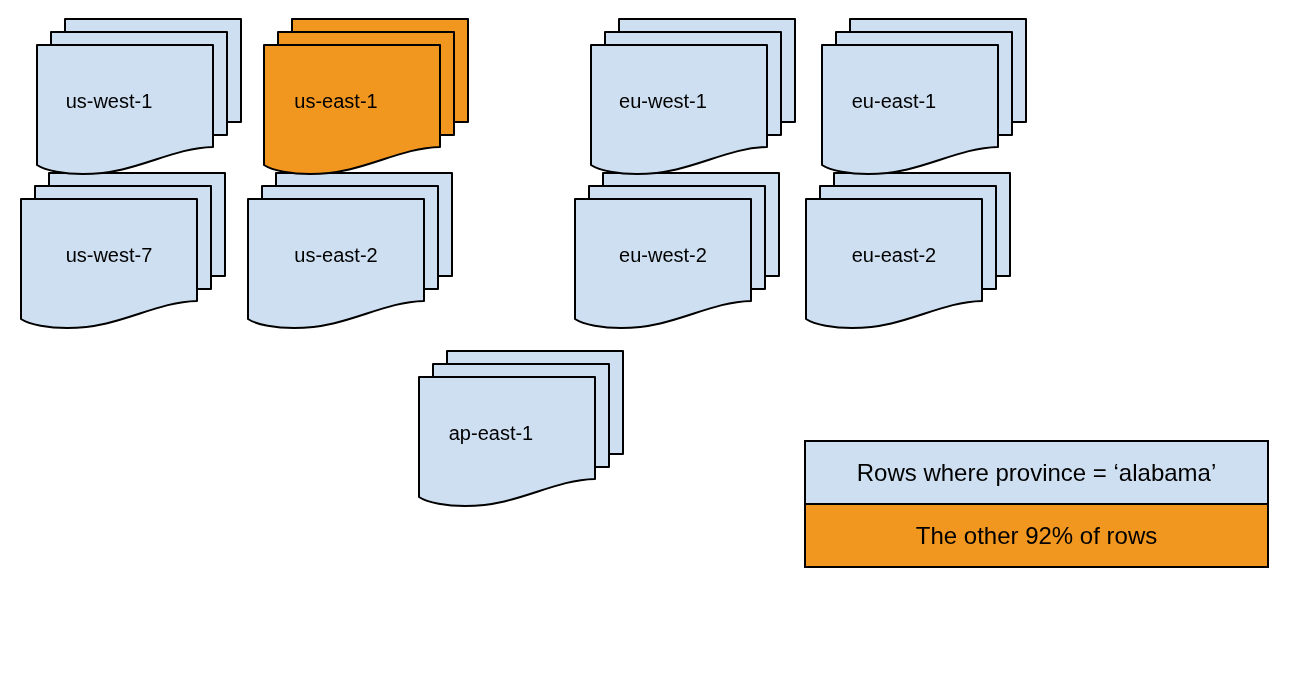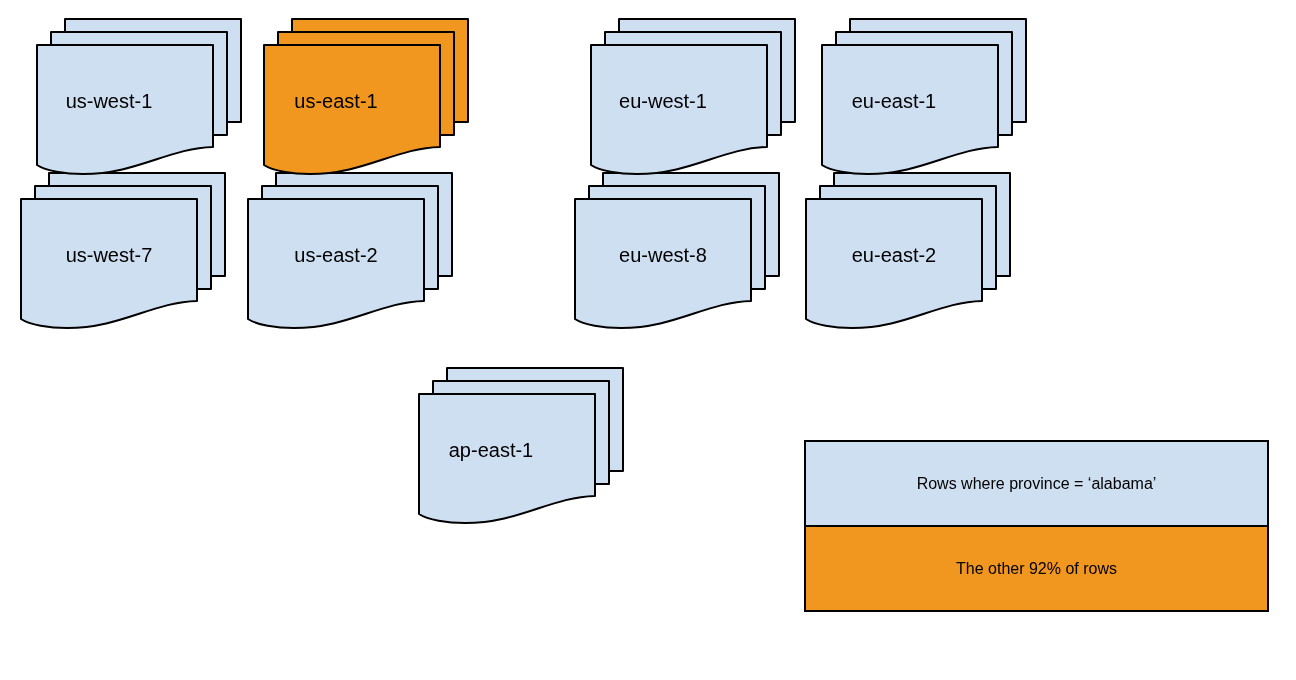--- a/index.html
+++ b/index.html
@@ -42,25 +42,25 @@
   }
   .legend {
     position: absolute;
     left: 804px;
     top: 440px;
     width: 461px;
     border: 2px solid var(--stroke);
     z-index: 3;
   }
   .legend-row {
-    height: 83px;
+    height: 61px;
     display: flex;
     align-items: center;
     justify-content: center;
-    font-size: 16px;
+    font-size: 24px;
     color: var(--text);
   }
   .legend-row + .legend-row { border-top: 2px solid var(--stroke); }
   .legend-row.blue   { background: var(--region-fill); }
   .legend-row.orange { background: var(--highlight-fill); }
 </style>
 </head>
 <body>
 
 <svg width="0" height="0" style="position:absolute" aria-hidden="true">
@@ -114,31 +114,31 @@
     <svg class="stack-svg" width="207" height="158" viewBox="0 0 207 158">
         <use href="#docstack"></use>
       </svg>
     <div class="stack-label">us-east-2</div>
   </div>
 
   <div class="stack blue z1" style="left:574px; top:172px;">
     <svg class="stack-svg" width="207" height="158" viewBox="0 0 207 158">
         <use href="#docstack"></use>
       </svg>
-    <div class="stack-label">eu-west-8</div>
+    <div class="stack-label">eu-west-2</div>
   </div>
 
   <div class="stack blue z1" style="left:805px; top:172px;text-align:right;">
     <svg class="stack-svg" width="207" height="158" viewBox="0 0 207 158">
         <use href="#docstack"></use>
       </svg>
     <div class="stack-label">eu-east-2</div>
   </div>
 
-  <div class="stack blue z2" style="left:402px; top:367px;text-align:center;">
+  <div class="stack blue z2" style="left:402px; top:350px;text-align:center;">
     <svg class="stack-svg" width="207" height="158" viewBox="0 0 207 158">
         <use href="#docstack"></use>
       </svg>
     <div class="stack-label">ap-east-1</div>
   </div>
 
 
   <div class="legend">
     <div class="legend-row blue">
       <span>Rows where province = ‘alabama’</span>

